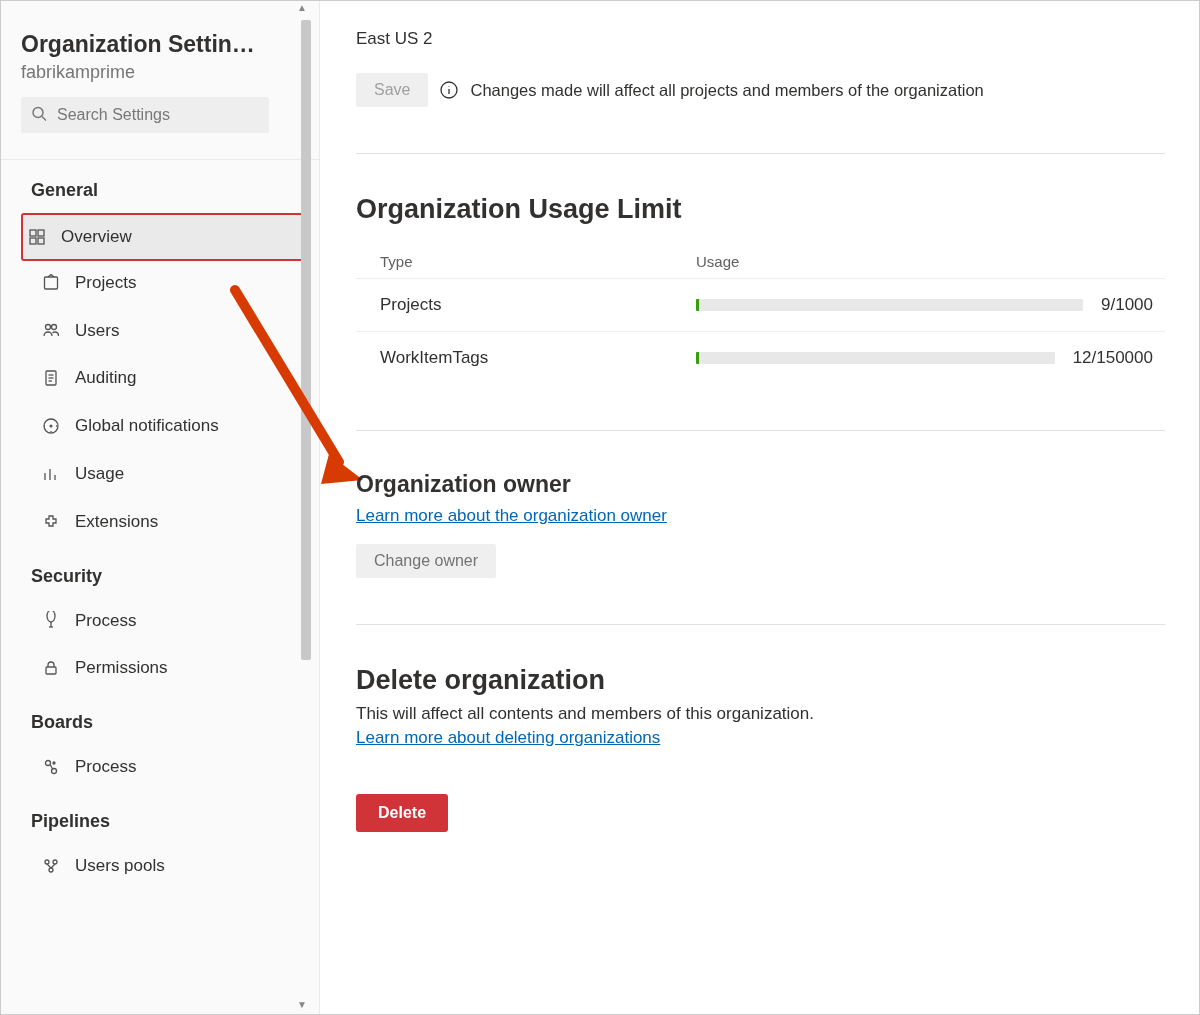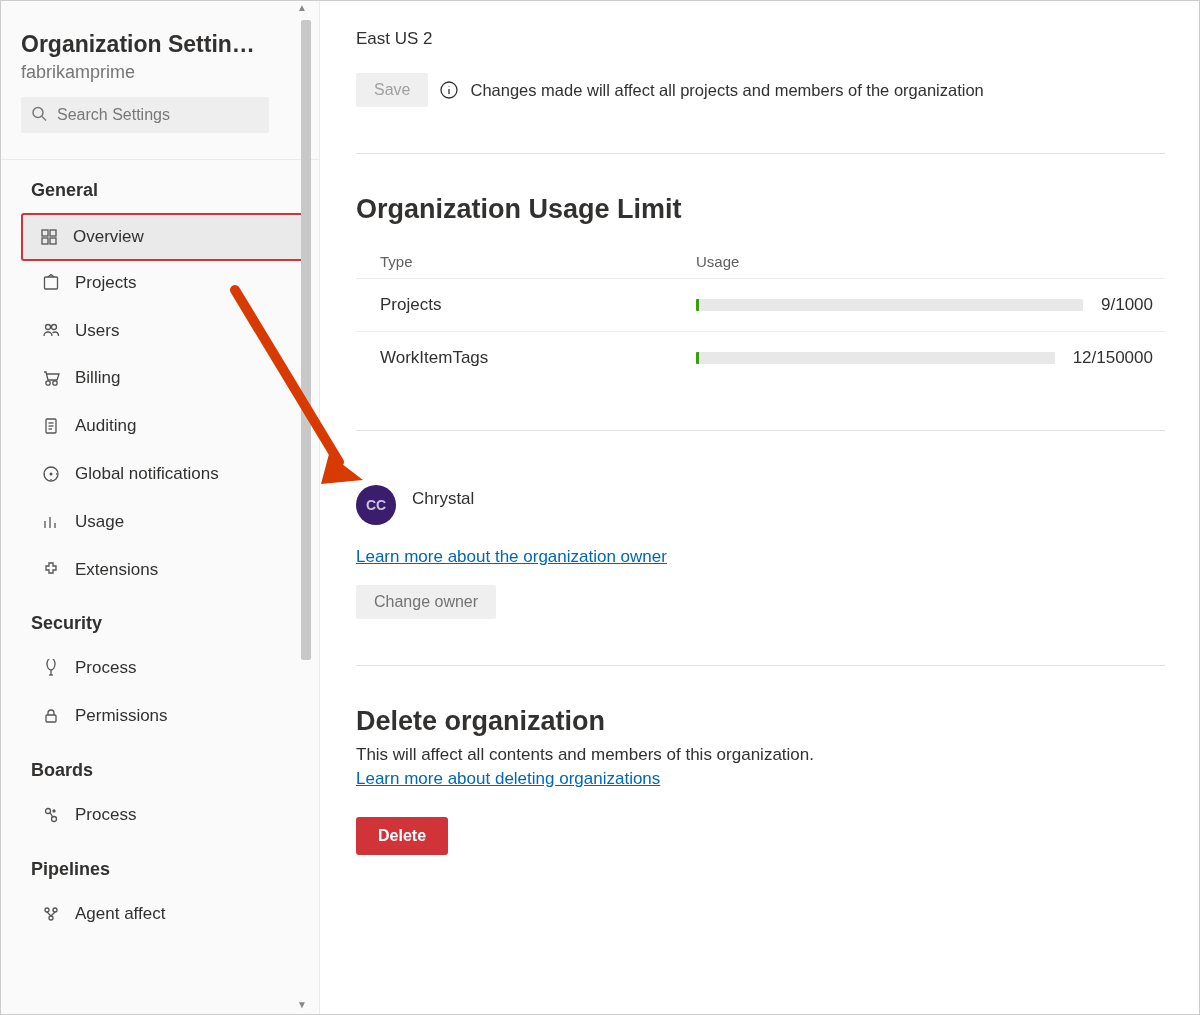--- a/index.html
+++ b/index.html
@@ -78,21 +78,21 @@
     border: 2px solid transparent;
     line-height: 1.4;
   }
   .nav-item.active {
     background: #eaeaea;
   }
   .nav-item.highlighted {
     border: 2px solid #d13438;
     border-radius: 3px;
     margin: 2px 8px -2px 20px;
-    padding-left: 16px;
+    padding-left: 4px;
   }
   .nav-icon {
     width: 20px;
     display: inline-flex;
     justify-content: center;
     color: #555;
     flex-shrink: 0;
   }
 
   
@@ -274,30 +274,20 @@
               <circle cx="12" cy="6" r="2.5"></circle>
               <path d="M2 15c0-2.5 2-4 4-4s4 1.5 4 4"></path>
               <path d="M10.5 12c1-0.8 2-1 2.5-1 2 0 3.5 1.5 3.5 4"></path>
             </svg>
           </span>
           <span>Users</span>
         </div>
         <div class="nav-item">
           <span class="nav-icon">
             <svg width="18" height="18" viewBox="0 0 18 18" fill="none" stroke="currentColor" stroke-width="1.3">
-              <circle cx="6" cy="14" r="2.2"></circle>
-              <circle cx="13" cy="14" r="2.2"></circle>
-              <path d="M2 3h2l2 8h9l2-6H5"></path>
-            </svg>
-          </span>
-          <span>Billing</span>
-        </div>
-        <div class="nav-item">
-          <span class="nav-icon">
-            <svg width="18" height="18" viewBox="0 0 18 18" fill="none" stroke="currentColor" stroke-width="1.3">
               <rect x="4" y="2" width="10" height="14" rx="1"></rect>
               <line x1="6.5" y1="6" x2="11.5" y2="6"></line>
               <line x1="6.5" y1="9" x2="11.5" y2="9"></line>
               <line x1="6.5" y1="12" x2="10" y2="12"></line>
             </svg>
           </span>
           <span>Auditing</span>
         </div>
         <div class="nav-item">
           <span class="nav-icon">
@@ -363,21 +353,21 @@
         <div class="nav-item">
           <span class="nav-icon">
             <svg width="18" height="18" viewBox="0 0 18 18" fill="none" stroke="currentColor" stroke-width="1.3">
               <circle cx="5" cy="5" r="2"></circle>
               <circle cx="13" cy="5" r="2"></circle>
               <circle cx="9" cy="13" r="2"></circle>
               <line x1="5" y1="7" x2="9" y2="11"></line>
               <line x1="13" y1="7" x2="9" y2="11"></line>
             </svg>
           </span>
-          <span>Agent affect</span>
+          <span>Users pools</span>
         </div>
       </div>
   </aside>
 
   <span class="scroll-arrow up">▲</span>
   <div class="scroll-thumb"></div>
   <span class="scroll-arrow down">▼</span>
 
   <svg class="arrow-svg" width="180" height="230" viewBox="0 0 180 230">
     <defs>
@@ -429,29 +419,26 @@
                 </div>
                 <div class="bar-label">12/150000</div>
               </div>
             </div>
           </div>
       </div>
     </section>
     <hr class="hr">
 
     <section class="section">
-      <div class="owner-row" style="margin-top:14px;">
-        <span class="avatar">CC</span>
-        <span class="owner-name">Chrystal</span>
-      </div>
+      <h2 class="med">Organization owner</h2>
       <a href="#" class="link link-row">Learn more about the organization owner</a>
       <button class="btn">Change owner</button>
     </section>
     <hr class="hr">
 
     <section class="section" style="padding-bottom:20px;">
       <h2 style="margin-bottom:8px;">Delete organization</h2>
       <div class="delete-desc">This will affect all contents and members of this organization.</div>
       <a href="#" class="link link-row">Learn more about deleting organizations</a>
-      <button class="btn danger" style="margin-top:10px;">Delete</button>
+      <button class="btn danger" style="margin-top:28px;">Delete</button>
     </section>
   </main>
 </div>
 
 </body></html>

